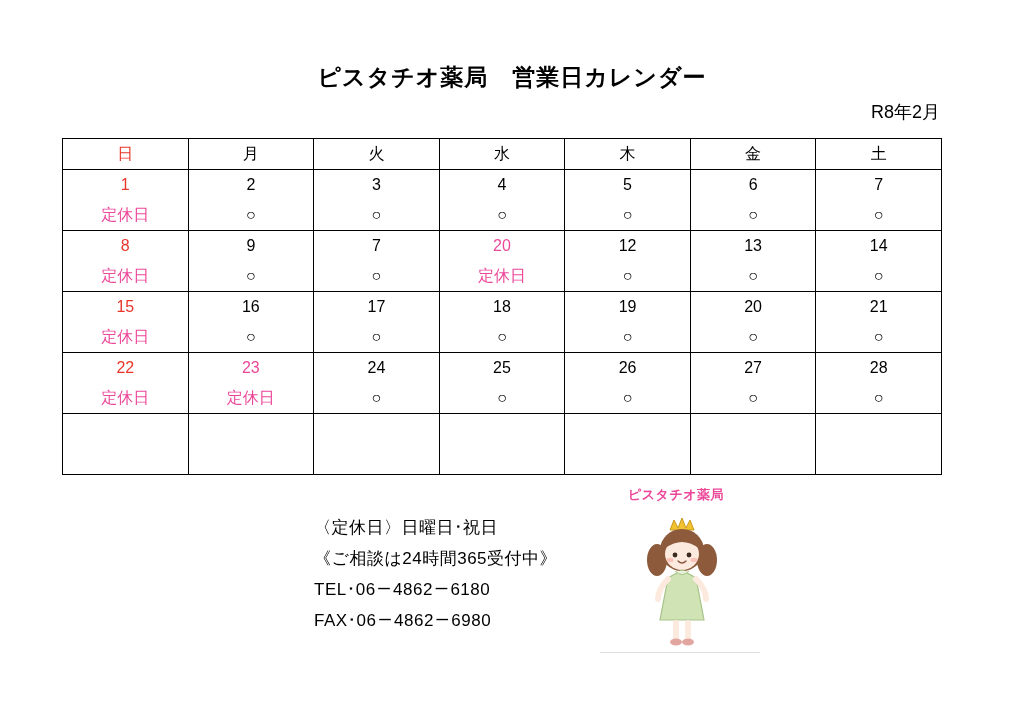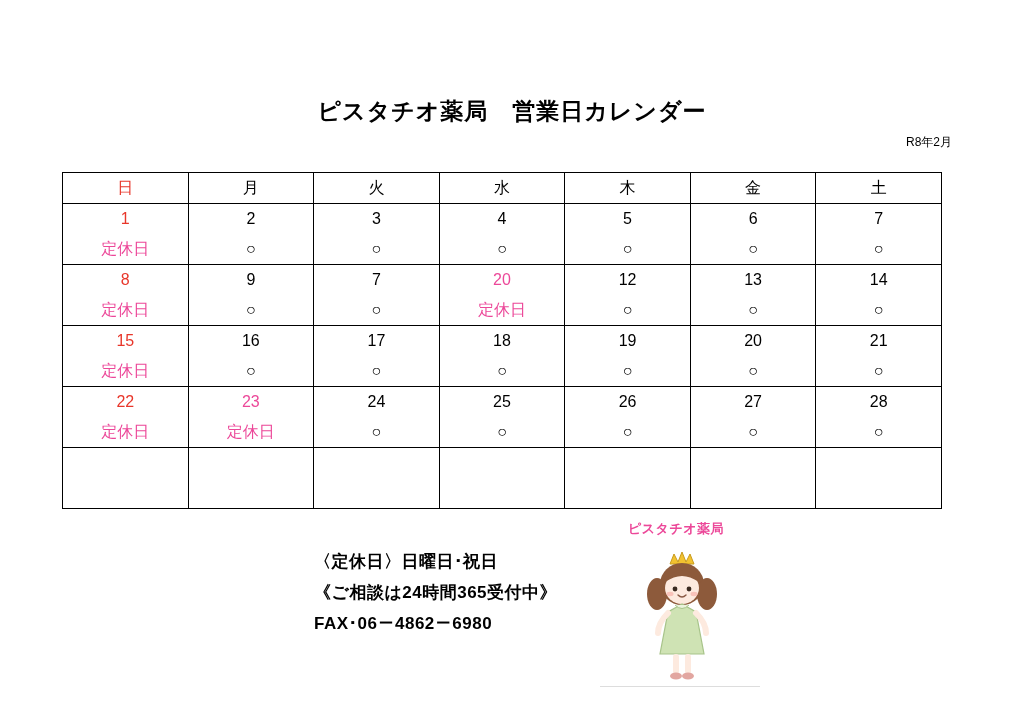--- a/index.html
+++ b/index.html
@@ -12,37 +12,36 @@
     background: #ffffff;
     font-family: "Liberation Sans", sans-serif;
     color: #000000;
     overflow: hidden;
     position: relative;
   }
   .page {
     position: relative;
     width: 1024px;
     height: 540px;
-    margin-top: 34px;
   }
   .title {
     position: absolute;
     top: 62px;
     left: 0;
     width: 1024px;
     text-align: center;
     font-size: 23px;
     font-weight: bold;
     letter-spacing: 1px;
   }
   .month-label {
     position: absolute;
     top: 100px;
-    right: 72px;
-    font-size: 12px;
+    right: 84px;
+    font-size: 18px;
   }
   table.calendar {
     position: absolute;
     top: 138px;
     left: 62px;
     width: 880px;
     border-collapse: collapse;
     table-layout: fixed;
   }
   table.calendar td {
@@ -62,21 +61,20 @@
   .no-border-bottom { border-bottom: none !important; }
   .no-border-top { border-top: none !important; }
 
   .footer {
     position: absolute;
     top: 512px;
     left: 314px;
     font-size: 17px;
     line-height: 31px;
     letter-spacing: 0.5px;
-    font-weight: bold;
   }
   .footer div { white-space: nowrap; }
 
   .mascot {
     position: absolute;
     top: 486px;
     left: 600px;
     width: 160px;
     height: 175px;
   }
@@ -208,20 +206,21 @@
         <td></td>
         <td></td>
         <td></td>
       </tr>
     </tbody>
   </table>
 
   <div class="footer">
     <div>〈定休日〉日曜日･祝日</div>
     <div>《ご相談は24時間365受付中》</div>
+    <div>TEL･06－4862－6180</div>
     <div>FAX･06－4862－6980</div>
   </div>
 
   <div class="mascot">
     <div class="mascot-caption">ピスタチオ薬局</div>
     <svg class="mascot-svg" width="104" height="150" viewBox="0 0 104 150">
 
       <path d="M40 28 L44 18 L48 26 L52 16 L56 26 L60 18 L64 28 Z" fill="#f2c230" stroke="#c79a1e" stroke-width="1"></path>
 
       <ellipse cx="52" cy="48" rx="22" ry="21" fill="#8d5a3b"></ellipse>

